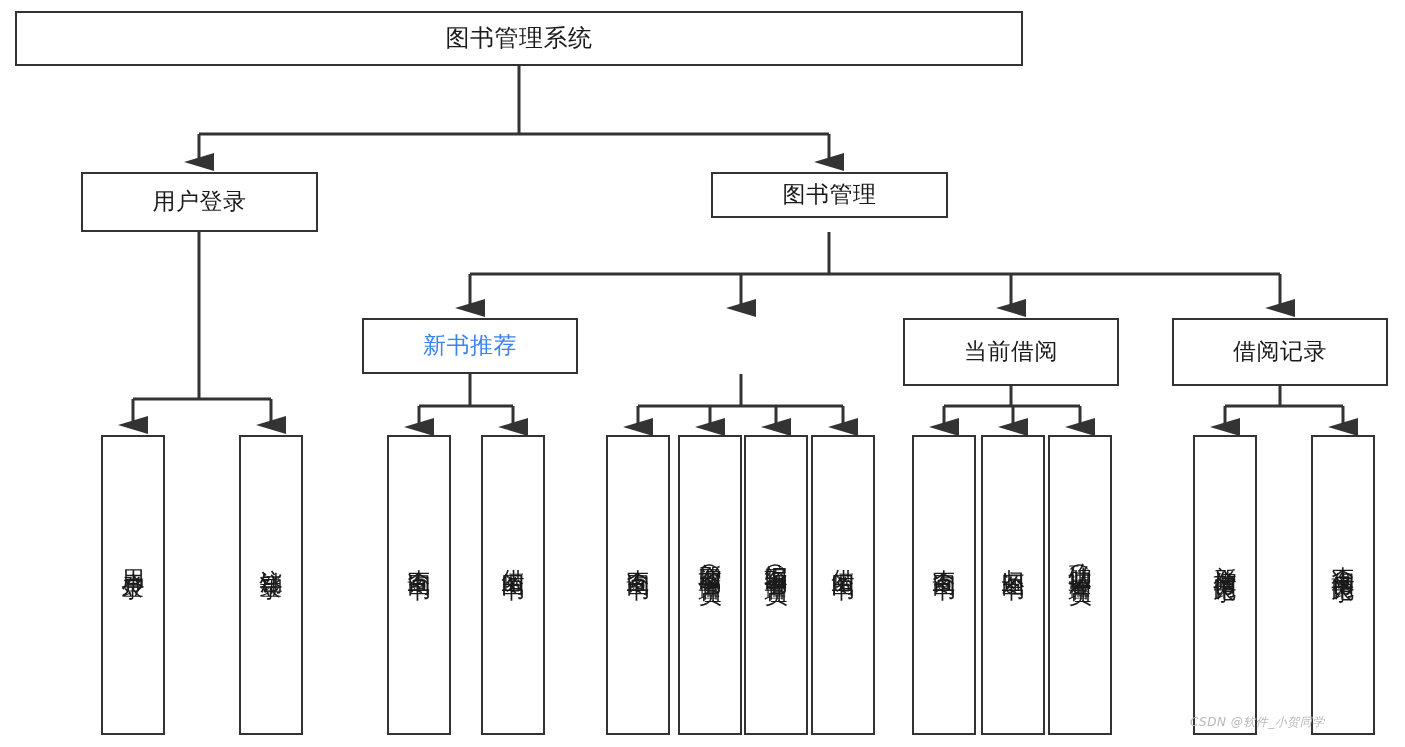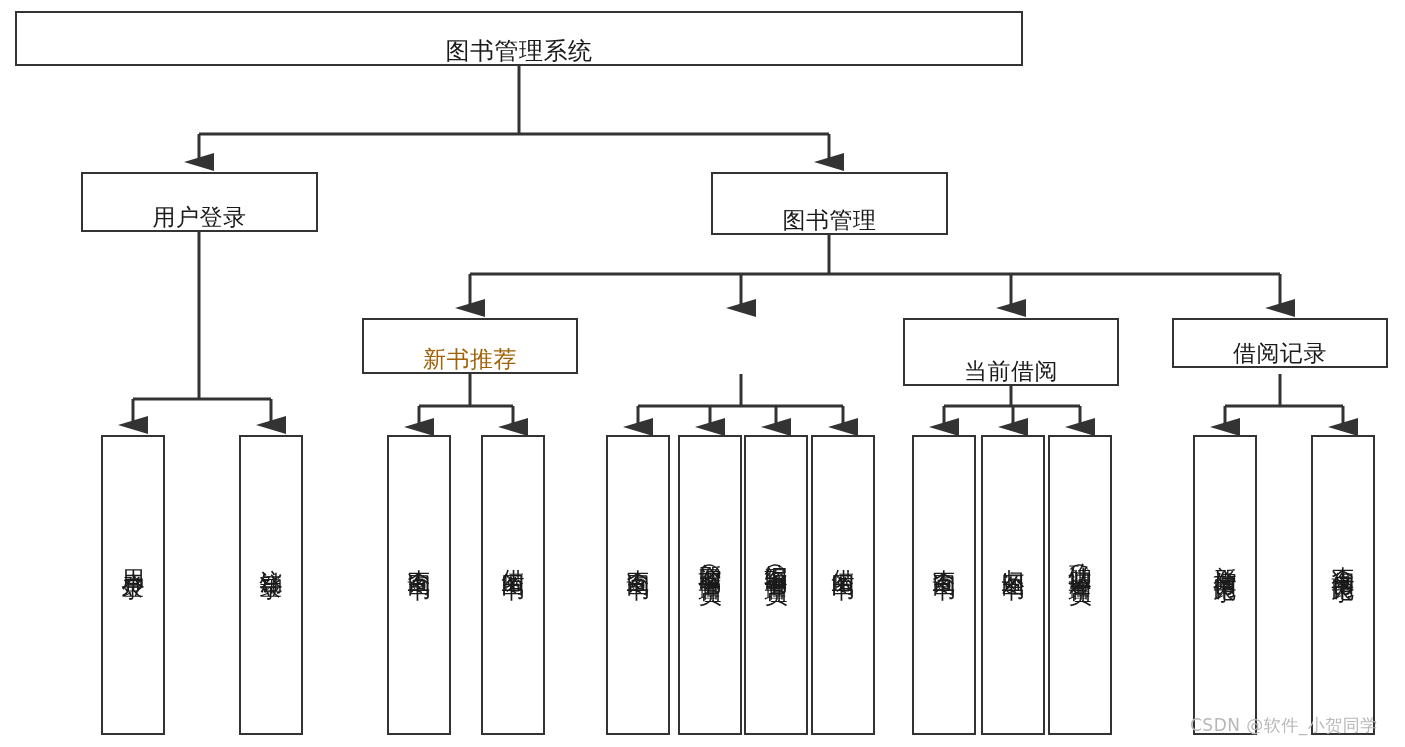--- a/index.html
+++ b/index.html
@@ -24,21 +24,21 @@
     top: 0;
     width: 1405px;
     height: 747px;
   }
   .node-box {
     position: absolute;
     box-sizing: border-box;
     background: #ffffff;
     border: 2px solid #333333;
     display: flex;
-    align-items: flex-end;
+    align-items: center;
     justify-content: center;
     overflow: hidden;
   }
   .node-label-h {
     font-size: 23px;
     color: #1a1a1a;
     line-height: 1.1;
     letter-spacing: 0.5px;
     white-space: nowrap;
     text-align: center;
@@ -56,25 +56,26 @@
     color: #1a1a1a;
     writing-mode: vertical-rl;
     text-orientation: upright;
     letter-spacing: 3px;
     line-height: 1.0;
     text-align: center;
     white-space: nowrap;
   }
   .watermark {
     position: absolute;
-    font-size: 17px;
+    font-size: 12px;
     color: #b8b8b8;
     white-space: nowrap;
     letter-spacing: 0.5px;
     pointer-events: none;
+    font-style: italic;
   }
 </style>
 </head>
 <body style="background: rgb(255, 255, 255);">
 
 <div id="diagram-root" style="background: rgb(255, 255, 255);">
 
   <svg id="diagram-svg" viewBox="0 0 1405 747" xmlns="http://www.w3.org/2000/svg">
     <defs>
       <marker id="arrowhead" markerWidth="10" markerHeight="10" refX="3" refY="5" orient="auto" markerUnits="strokeWidth">
@@ -125,31 +126,31 @@
     </g>
   </svg>
 
   <div class="node-box node-root" style="left: 15px; top: 11px; width: 1008px; height: 55px; border-color: rgb(51, 51, 51);">
     <span class="node-label-h" style="color: rgb(26, 26, 26);">图书管理系统</span>
   </div>
 
   <div class="node-box node-level2" style="left: 81px; top: 172px; width: 237px; height: 60px; border-color: rgb(51, 51, 51);">
     <span class="node-label-h" style="color: rgb(26, 26, 26);">用户登录</span>
   </div>
-  <div class="node-box node-level2" style="left: 711px; top: 172px; width: 237px; height: 63px; border-color: rgb(51, 51, 51);">
+  <div class="node-box node-level2" style="left: 711px; top: 172px; width: 237px; height: 46px; border-color: rgb(51, 51, 51);">
     <span class="node-label-h" style="color: rgb(26, 26, 26);">图书管理</span>
   </div>
 
   <div class="node-box node-level3" style="left: 362px; top: 318px; width: 216px; height: 56px; border-color: rgb(51, 51, 51);">
-    <span class="node-label-h" style="color: #a16207;">新书推荐</span>
+    <span class="node-label-h" style="color: #3b82f6;">新书推荐</span>
   </div>
   <div class="node-box node-level3" style="left: 903px; top: 318px; width: 216px; height: 68px; border-color: rgb(51, 51, 51);">
     <span class="node-label-h" style="color: rgb(26, 26, 26);">当前借阅</span>
   </div>
-  <div class="node-box node-level3" style="left: 1172px; top: 318px; width: 216px; height: 50px; border-color: rgb(51, 51, 51);">
+  <div class="node-box node-level3" style="left: 1172px; top: 318px; width: 216px; height: 68px; border-color: rgb(51, 51, 51);">
     <span class="node-label-h" style="color: rgb(26, 26, 26);">借阅记录</span>
   </div>
 
   <div class="node-box node-leaf" style="left: 101px; top: 435px; width: 64px; height: 300px; border-color: rgb(51, 51, 51); padding-top: 114px;">
     <span class="node-label-v" style="color: rgb(26, 26, 26);">用户登录</span>
   </div>
   <div class="node-box node-leaf" style="left: 239px; top: 435px; width: 64px; height: 300px; border-color: rgb(51, 51, 51); padding-top: 114px;">
     <span class="node-label-v" style="color: rgb(26, 26, 26);">注销登录</span>
   </div>
   <div class="node-box node-leaf" style="left: 387px; top: 435px; width: 64px; height: 300px; border-color: rgb(51, 51, 51); padding-top: 114px;">

